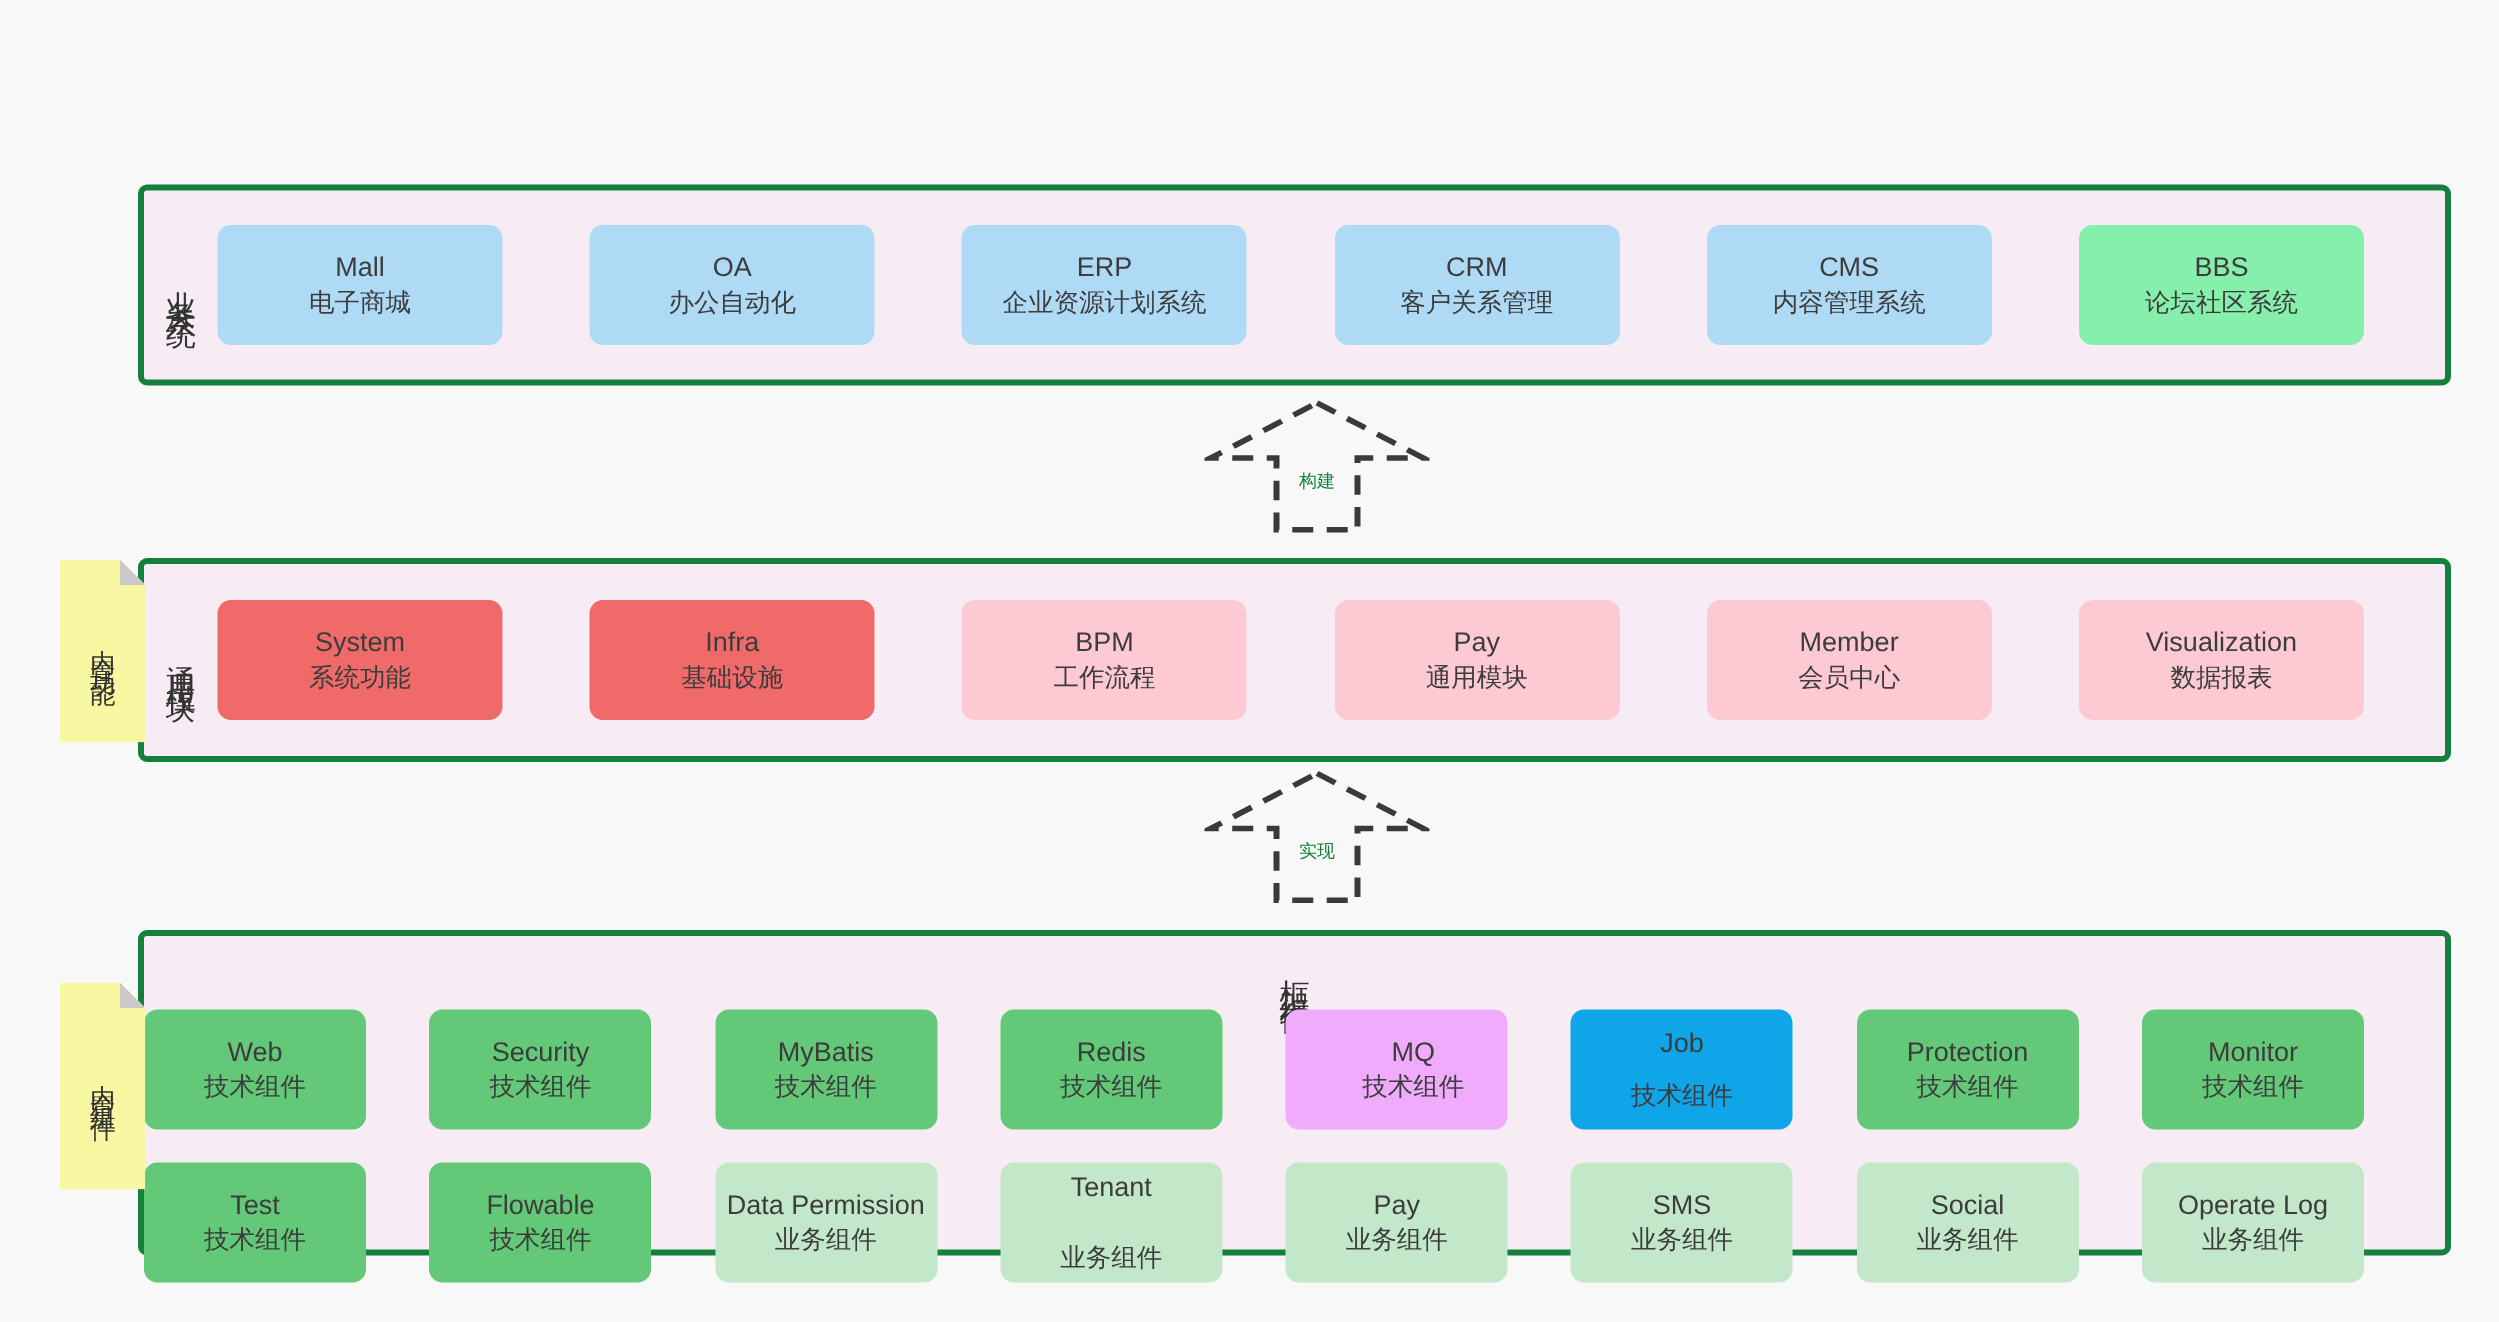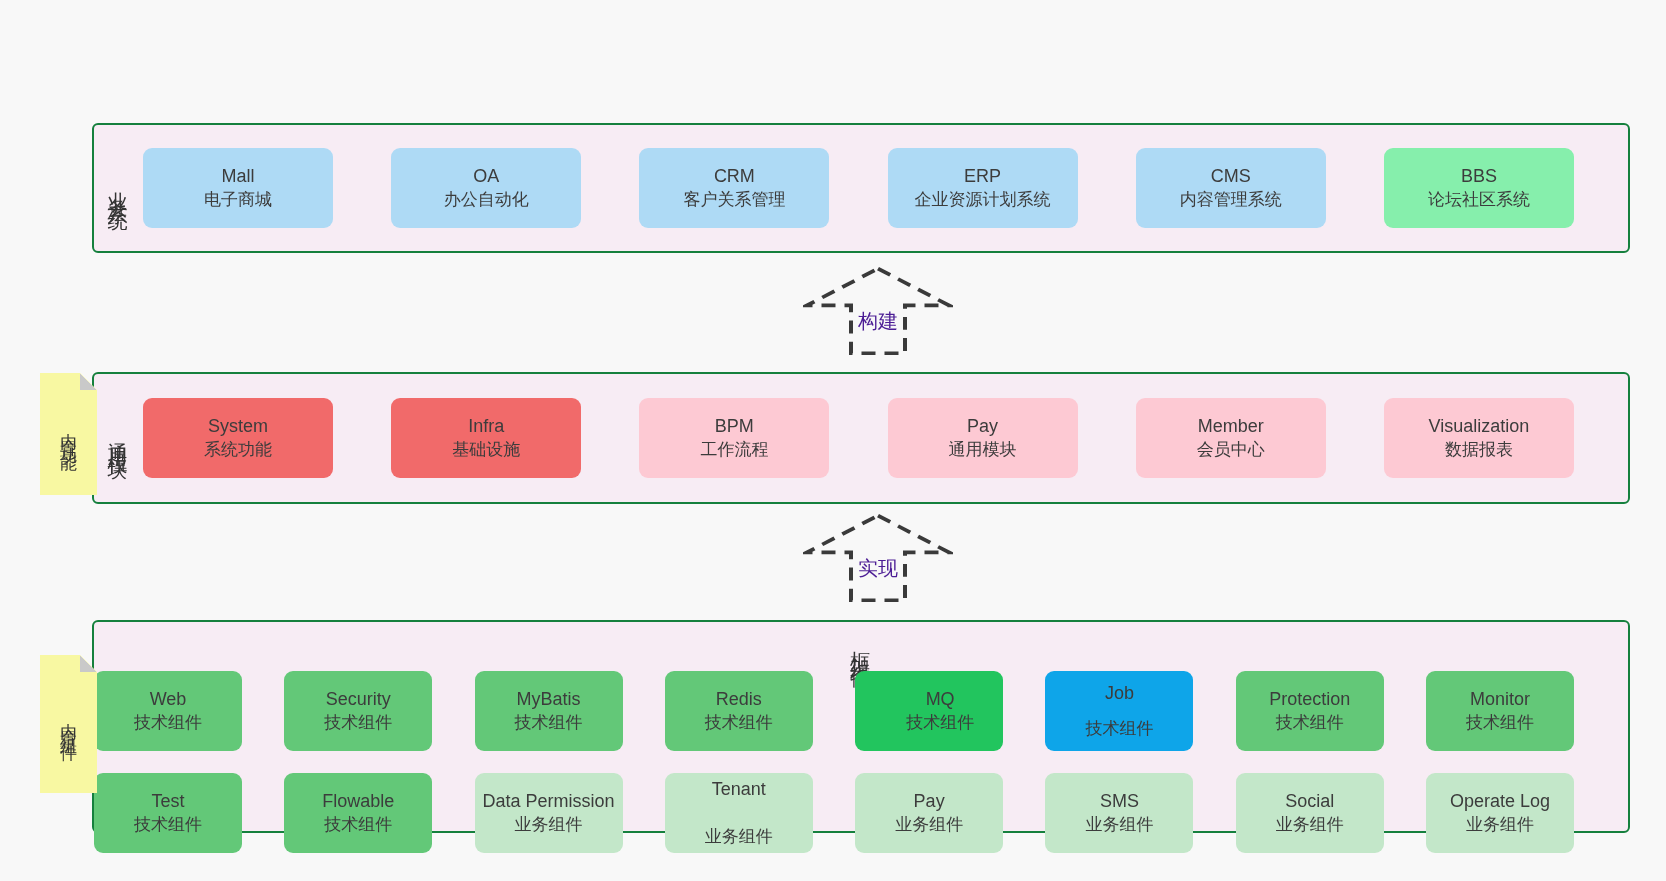--- a/index.html
+++ b/index.html
@@ -11,21 +11,21 @@
     overflow:hidden;
     position:relative;
   }
   .page{position:absolute;inset:0;}
 
   
   .band{
     position:absolute;
     left:92px;width:1534px;
     background:#f7ecf4;
-    border:2px solid #15803d;
+    border:4px solid #15803d;
     border-radius:6px;
     display:flex;
     align-items:stretch;
   }
   .band-a{top:123px;height:126px;}
   .band-b{top:372px;height:128px;}
   .band-c{top:620px;height:209px;flex-direction:column;}
 
   .band-label{
     flex:0 0 49px;
@@ -75,21 +75,21 @@
     position:absolute;width:150px;height:92px;left:803px;
   }
   .arrow-1{top:264px;}
   .arrow-2{top:511px;}
   .arrow svg{display:block;width:150px;height:92px;}
   .arrow-label{
     position:absolute;left:50%;top:57px;
     transform:translate(-50%,-50%);
     background:#f8f8f8;
     padding:1px 3px;
-    font-size:20px;color:#4c1d95;
+    font-size:12px;color:#15803d;
     white-space:nowrap;
   }
 </style>
 </head>
 <body>
 
 <div class="page">
 
   <section class="band band-a">
     <div class="band-label">业务系统</div>
@@ -97,26 +97,26 @@
         <div class="box-row">
           <div class="box" style="background: rgb(174, 218, 245);">
             <div class="en">Mall</div>
             <div class="zh">电子商城</div>
           </div>
           <div class="box" style="background: rgb(174, 218, 245);">
             <div class="en">OA</div>
             <div class="zh">办公自动化</div>
           </div>
           <div class="box" style="background: rgb(174, 218, 245);">
+            <div class="en">ERP</div>
+            <div class="zh">企业资源计划系统</div>
+          </div>
+          <div class="box" style="background: rgb(174, 218, 245);">
             <div class="en">CRM</div>
             <div class="zh">客户关系管理</div>
-          </div>
-          <div class="box" style="background: rgb(174, 218, 245);">
-            <div class="en">ERP</div>
-            <div class="zh">企业资源计划系统</div>
           </div>
           <div class="box" style="background: rgb(174, 218, 245);">
             <div class="en">CMS</div>
             <div class="zh">内容管理系统</div>
           </div>
           <div class="box" style="background: #86efac;">
             <div class="en">BBS</div>
             <div class="zh">论坛社区系统</div>
           </div>
         </div>
@@ -186,21 +186,21 @@
             <div class="zh">技术组件</div>
           </div>
           <div class="box" style="background: rgb(99, 200, 120);">
             <div class="en">MyBatis</div>
             <div class="zh">技术组件</div>
           </div>
           <div class="box" style="background: rgb(99, 200, 120);">
             <div class="en">Redis</div>
             <div class="zh">技术组件</div>
           </div>
-          <div class="box" style="background: #22c55e; padding-left: 26px;">
+          <div class="box" style="background: #f0abfc; padding-left: 26px;">
             <div class="en">MQ</div>
             <div class="zh">技术组件</div>
           </div>
           <div class="box" style="background: #0ea5e9; gap: 12px;">
             <div class="en">Job</div>
             <div class="zh">技术组件</div>
           </div>
           <div class="box" style="background: rgb(99, 200, 120);">
             <div class="en">Protection</div>
             <div class="zh">技术组件</div>

